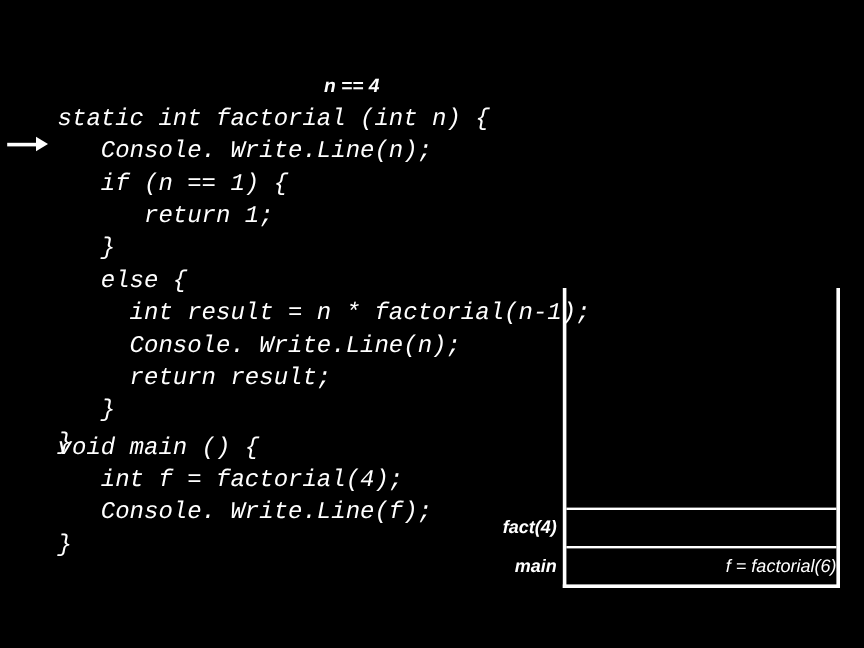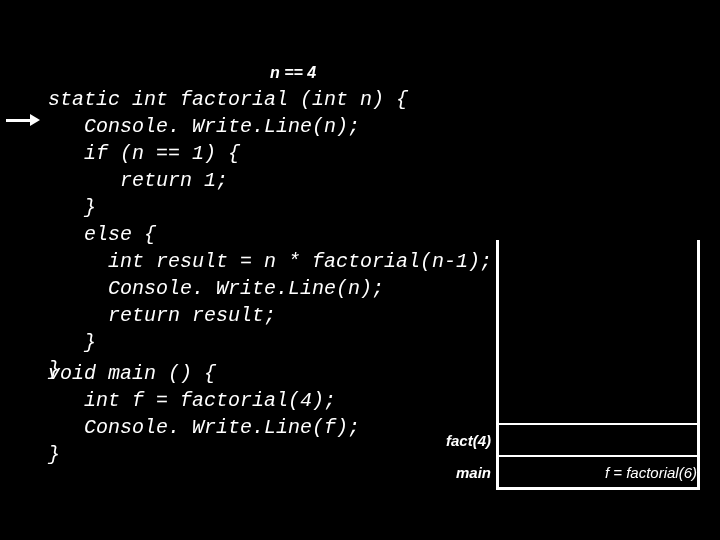--- a/index.html
+++ b/index.html
@@ -38,21 +38,21 @@
     width: 0;
     height: 0;
     border-top: 6px solid transparent;
     border-bottom: 6px solid transparent;
     border-left: 10px solid #fff;
   }
   .stack-container {
     position: absolute;
     right: 20px;
     top: 240px;
-    width: 204px;
+    width: 231px;
   }
   .stack-well {
     border-left: 3px solid #fff;
     border-right: 3px solid #fff;
     border-bottom: 3px solid #fff;
     height: 250px;
     position: relative;
   }
   .stack-frame {
     position: absolute;

